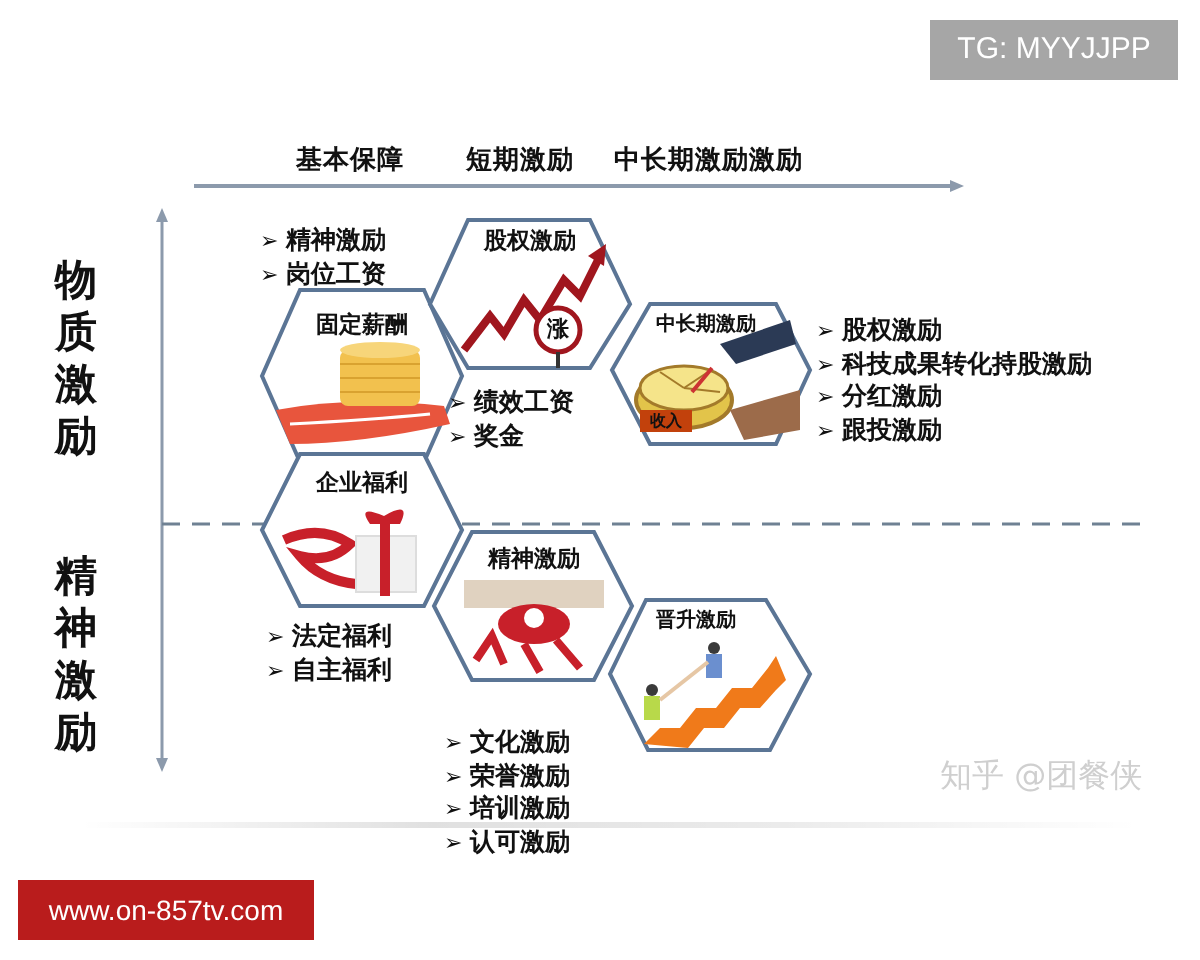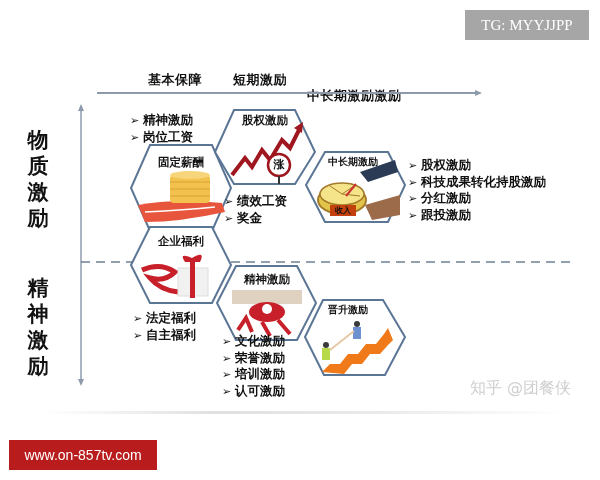--- a/index.html
+++ b/index.html
@@ -1,37 +1,37 @@
 <!DOCTYPE html>
 <html><head>
 <meta charset="utf-8">
 <style>
   html, body { margin:0; padding:0; }
   body { width:600px; height:480px; background:#ffffff; position:relative; overflow:hidden;
          font-family:"DejaVu Serif","Liberation Serif",serif; color:#111; }
   .abs { position:absolute; }
   .badge-tg { left:465px; top:10px; width:124px; height:30px; background:#a6a6a6; color:#fff;
-              font-family:Liberation Serif, serif; font-size:15px; line-height:30px; text-align:center; }
+              font-family:Liberation Sans, sans-serif; font-size:15px; line-height:30px; text-align:center; }
   .badge-url { left:9px; top:440px; width:148px; height:30px; background:#b91c1c; color:#fff;
                font-family:"Liberation Sans","DejaVu Sans",sans-serif; font-size:14px; line-height:30px; text-align:center; }
   .top-axis-label { top:71px; font-size:13px; font-weight:bold; white-space:nowrap; letter-spacing:0.5px; }
   .side-label { font-size:21px; font-weight:bold; line-height:26px; width:26px; text-align:center; }
   .bullets { font-size:12.5px; font-weight:bold; line-height:15.5px; white-space:nowrap; }
   .bullets div::before { content:"➢ "; font-family:"DejaVu Sans",sans-serif; font-size:11px; }
   .hex-title { font-size:11.5px; font-weight:bold; white-space:nowrap; text-align:center; }
   .watermark { left:470px; top:378px; font-family:"DejaVu Sans",sans-serif; font-size:16px; color:#cfcfcf; }
   .bottom-shadow { left:40px; top:411px; width:530px; height:3px;
                    background:linear-gradient(to right, rgba(0,0,0,0), rgba(0,0,0,0.12), rgba(0,0,0,0.08), rgba(0,0,0,0)); }
 </style>
 </head>
 <body>
 
 <div class="abs top-axis-label" style="left:148px;">基本保障</div>
 <div class="abs top-axis-label" style="left:233px;">短期激励</div>
-<div class="abs top-axis-label" style="left:307px;margin-top:16px;">中长期激励激励</div>
+<div class="abs top-axis-label" style="left:307px;">中长期激励激励</div>
 
 <svg class="abs" style="left:0;top:0;" width="600" height="480">
 
   <line x1="97" y1="93" x2="478" y2="93" stroke="#8c9aac" stroke-width="2"></line>
   <polygon points="482,93 475,90 475,96" fill="#8c9aac"></polygon>
 
   <line x1="81" y1="108" x2="81" y2="382" stroke="#8c9aac" stroke-width="1.5"></line>
   <polygon points="81,104 78,111 84,111" fill="#8c9aac"></polygon>
   <polygon points="81,386 78,379 84,379" fill="#8c9aac"></polygon>
 
@@ -120,41 +120,41 @@
   <div>励</div>
 </div>
 
 <div class="abs hex-title" style="left:146px; top:155px; width:70px;">固定薪酬</div>
 <div class="abs hex-title" style="left:230px; top:113px; width:70px;">股权激励</div>
 <div class="abs hex-title" style="left:318px; top:155px; width:70px; font-size:10px;">中长期激励</div>
 <div class="abs hex-title" style="left:146px; top:234px; width:70px;">企业福利</div>
 <div class="abs hex-title" style="left:232px; top:272px; width:70px;">精神激励</div>
 <div class="abs hex-title" style="left:318px; top:303px; width:60px; font-size:10px;">晋升激励</div>
 <div class="abs hex-title" style="left:269px; top:157px; width:20px; font-size:11px;">涨</div>
-<div class="abs hex-title" style="left:330px; top:205px; width:26px; font-size:8px; background:#c2410c;">收入</div>
+<div class="abs hex-title" style="left:320px; top:205px; width:26px; font-size:8px; background:#c2410c;">收入</div>
 
 <div class="abs bullets" style="left:130px; top:112px;">
   <div>精神激励</div>
   <div>岗位工资</div>
 </div>
 <div class="abs bullets" style="left:224px; top:193px;">
   <div>绩效工资</div>
   <div>奖金</div>
 </div>
 <div class="abs bullets" style="left:408px; top:157px;">
   <div>股权激励</div>
   <div>科技成果转化持股激励</div>
   <div>分红激励</div>
   <div>跟投激励</div>
 </div>
 <div class="abs bullets" style="left:133px; top:310px;">
   <div>法定福利</div>
   <div>自主福利</div>
 </div>
-<div class="abs bullets" style="left:222px; top:333px;">
+<div class="abs bullets" style="left:222px; top:363px;">
   <div>文化激励</div>
   <div>荣誉激励</div>
   <div>培训激励</div>
   <div>认可激励</div>
 </div>
 
 <div class="abs watermark">知乎 @团餐侠</div>
 <div class="abs bottom-shadow"></div>
 <div class="abs badge-tg">TG: MYYJJPP</div>
 <div class="abs badge-url">www.on-857tv.com</div>

